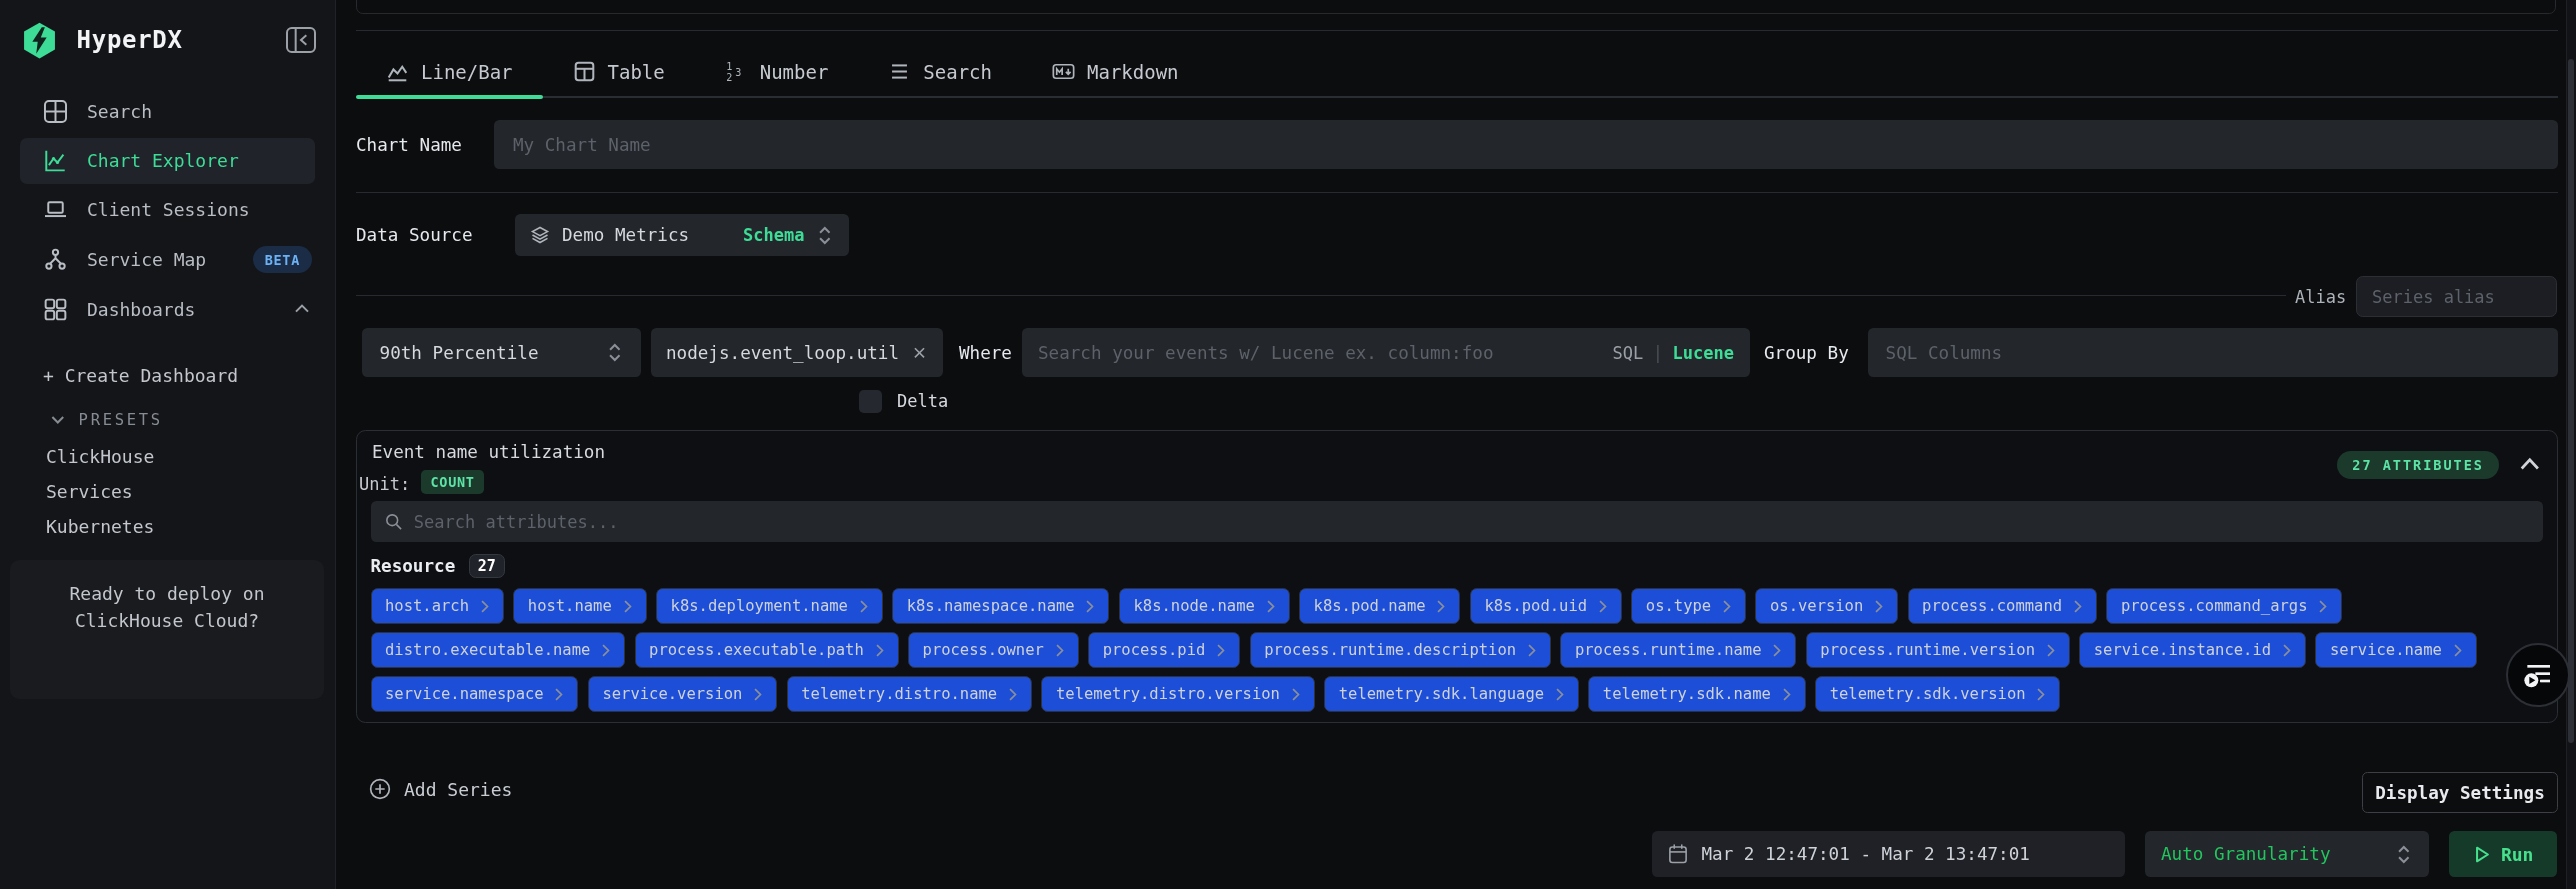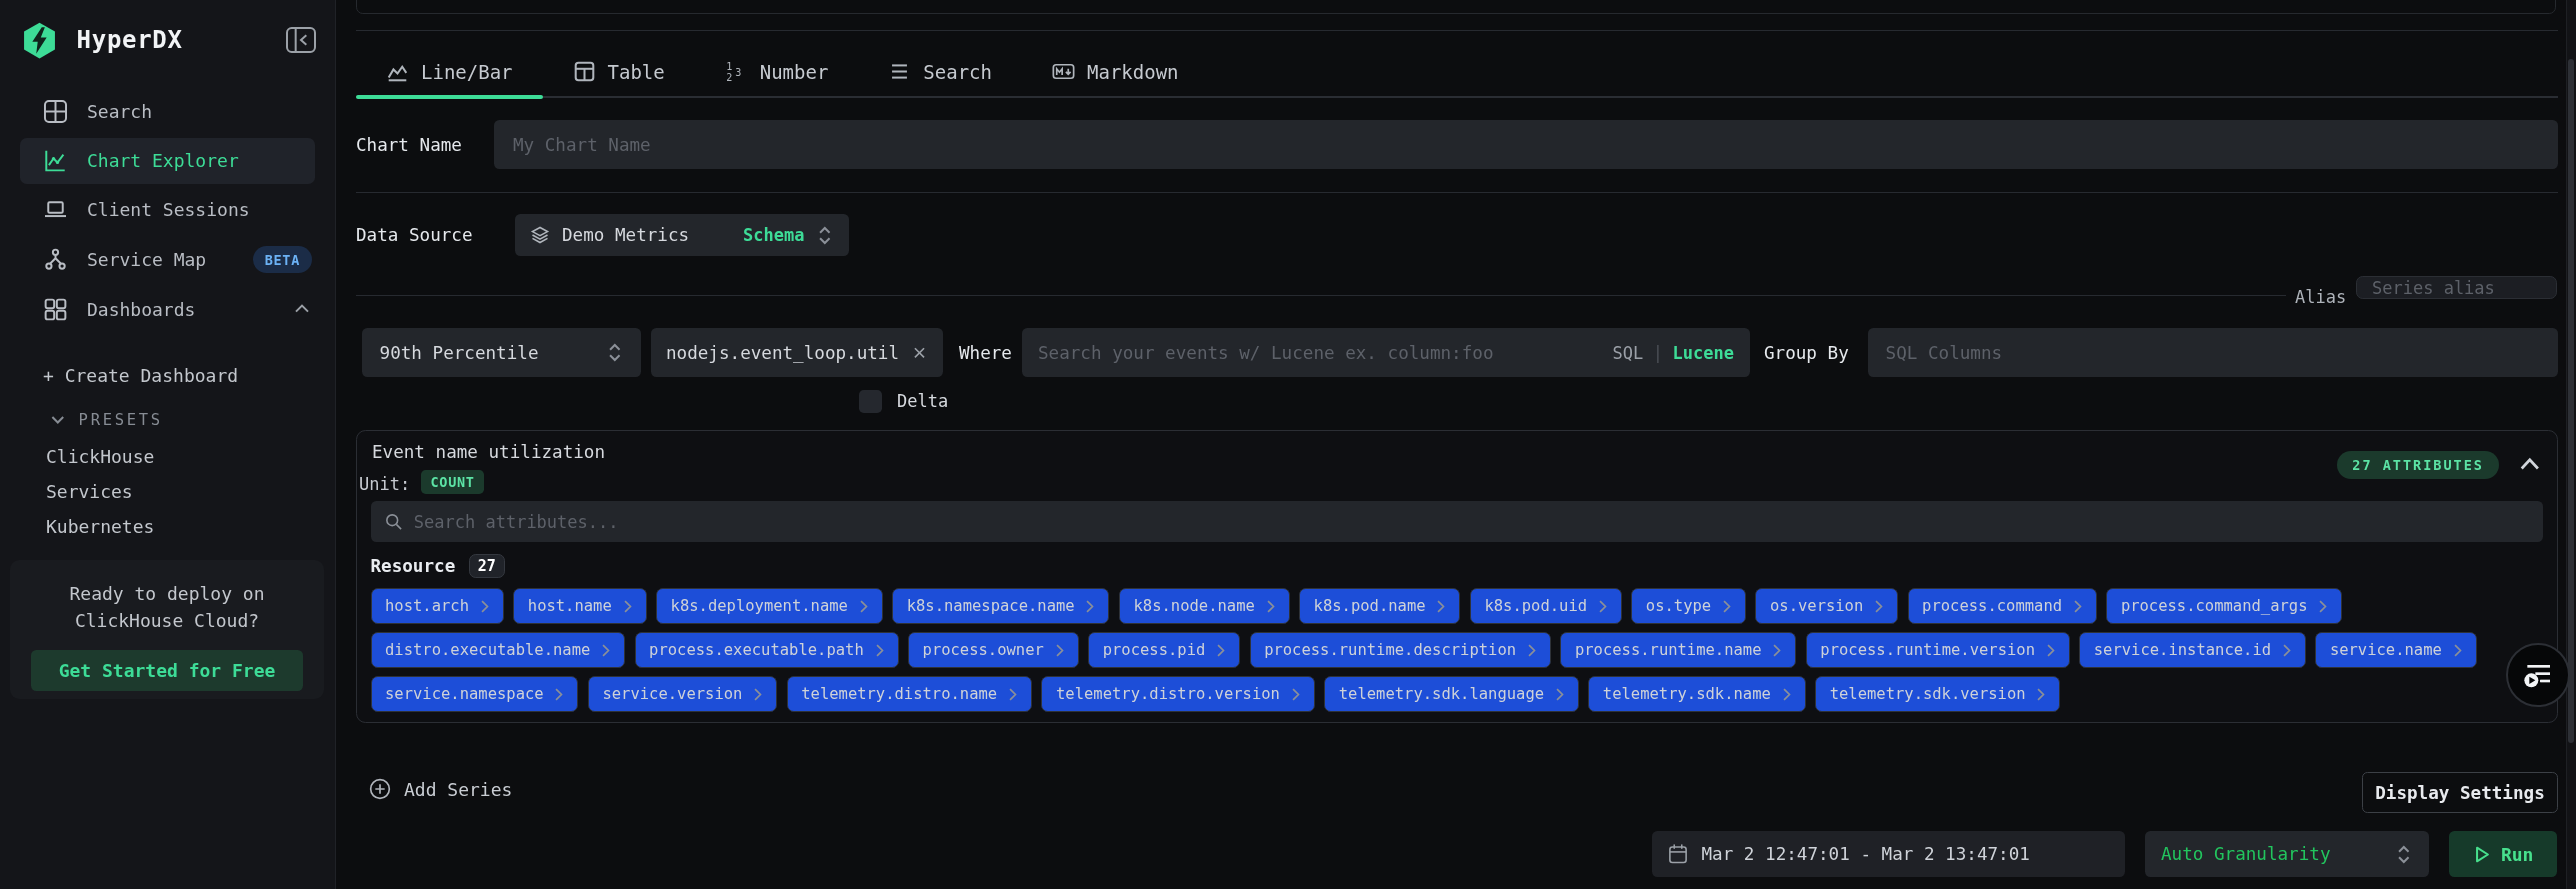--- a/index.html
+++ b/index.html
@@ -62,21 +62,21 @@
   .lbl-groupby { left:1427px; top:328px; height:49px; }
 
   .box { background:#23262b; border-radius:5.4px; position:absolute; display:flex; align-items:center; }
   .input-chartname { left:157px; top:120px; width:2064px; height:49px; padding:0 19px; }
   .input-chartname input { width:100%; font-size:17.6px; }
   .select-datasource { left:178px; top:214px; width:334px; height:42px; padding:0 15px; gap:12px; cursor:pointer; }
   .select-datasource .dsico { width:20px; height:20px; color:#b0b5bc; }
   .select-datasource .ds-value { font-size:17.6px; color:#d6d9de; }
   .schema-link { margin-left:auto; color:#3ddc97; font-weight:bold; font-size:17px; cursor:pointer; }
   .updown { width:17.6px; height:23px; color:#8b9098; flex:none; }
-  .input-alias { left:2019px; top:276px; width:201px; height:23px; padding:0 15px;
+  .input-alias { left:2019px; top:276px; width:201px; height:41px; padding:0 15px;
     background:#1c1e23; border:1.4px solid #2b2e34; border-radius:6.8px; }
   .input-alias input { width:100%; font-size:17px; }
 
   .select-agg { left:19px; top:328px; width:279px; height:49px; padding:0 17.6px; cursor:pointer;margin-left:6px; }
   .select-agg .agg-value { font-size:17.6px; color:#d6d9de; }
   .select-agg .updown { margin-left:auto; }
   .chip-metric { left:314px; top:328px; width:292px; height:49px; padding:0 15px; gap:12px; }
   .chip-metric .chip-text { font-size:17.6px; color:#d6d9de; }
   .chip-metric .xico { margin-left:auto; width:17.6px; height:17.6px; color:#9ca1a8; cursor:pointer; }
   .where-wrap { left:685px; top:328px; width:728px; height:49px; padding:0 16px; gap:10.8px; }
@@ -233,21 +233,20 @@
         <span>Services</span>
       </div>
 
       <div class="preset-item">
         <span>Kubernetes</span>
       </div>
     </div>
 
   <div class="promo-card">
     <div class="promo-text">Ready to deploy on ClickHouse Cloud?</div>
-    <div class="promo-cta">Get Started for Free</div>
   </div>
 </aside>
 
 <main class="main">
   <div class="cutoff-panel"></div>
   <div class="divider div-top"></div>
 
   <div class="tabs">
     <div class="tab active">
       <svg class="tico" viewBox="0 0 34 34" fill="none" stroke="currentColor" stroke-width="3">

